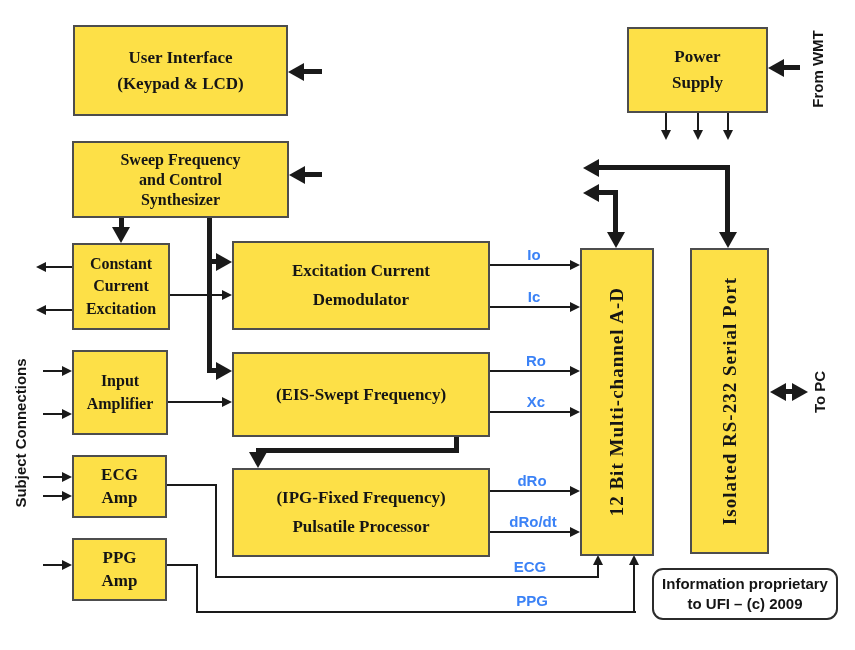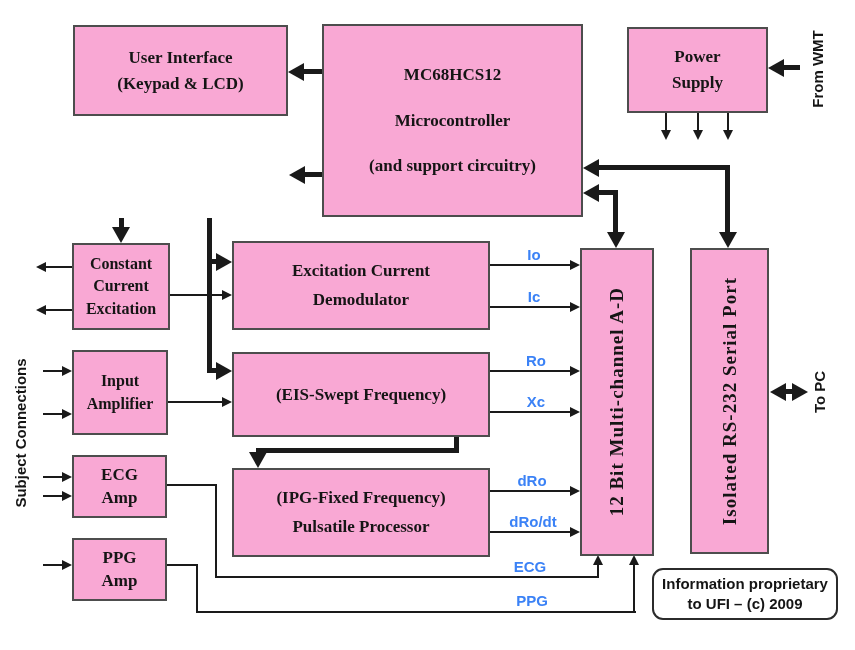--- a/index.html
+++ b/index.html
@@ -1,18 +1,18 @@
 <!DOCTYPE html>
 <html><head>
 <meta charset="utf-8">
 <style>
   html,body{margin:0;padding:0;background:#ffffff;}
   #stage{position:relative;width:855px;height:650px;background:#ffffff;overflow:hidden;
          font-family:"Liberation Serif",serif;color:#111;}
-  .block{position:absolute;box-sizing:border-box;border:2px solid #4d4d4d;background:#f9a8d4;
+  .block{position:absolute;box-sizing:border-box;border:2px solid #4d4d4d;background:#fde047;
          display:flex;flex-direction:column;align-items:center;justify-content:center;
          text-align:left;font-weight:bold;color:#151515;}
   .spread{justify-content:space-evenly;}
   .ln{position:absolute;background:#1a1a1a;}
   .ah{position:absolute;width:0;height:0;}
   .at-l{border-right:10px solid #1a1a1a;border-top:5px solid transparent;border-bottom:5px solid transparent;}
   .at-r{border-left:10px solid #1a1a1a;border-top:5px solid transparent;border-bottom:5px solid transparent;}
   .at-u{border-bottom:10px solid #1a1a1a;border-left:5px solid transparent;border-right:5px solid transparent;}
   .at-d{border-top:10px solid #1a1a1a;border-left:5px solid transparent;border-right:5px solid transparent;}
   .aT-l{border-right:16px solid #1a1a1a;border-top:9px solid transparent;border-bottom:9px solid transparent;}
@@ -125,31 +125,31 @@
 
   <div class="ah aT-l" style="left:770px;top:383px"></div>
   <div class="ln" style="left:784px;top:389px;width:10px;height:5px"></div>
   <div class="ah aT-r" style="left:792px;top:383px"></div>
 
   <div class="block" style="left:73px;top:25px;width:215px;height:91px;font-size:17px;line-height:1.5">
     <span>User Interface</span>
     <span>(Keypad &amp; LCD)</span>
   </div>
 
-  <div class="block spread" style="left:322px;top:24px;width:261px;height:193px;font-size:17px;padding:14px 0">
-    <span>MC68HCS12</span>
-    <span>Microcontroller</span>
-    <span>(and support circuitry)</span>
-  </div>
 
   <div class="block" style="left:627px;top:27px;width:141px;height:86px;font-size:17px;line-height:1.55">
     <span>Power</span>
     <span>Supply</span>
   </div>
 
+  <div class="block" style="left:72px;top:141px;width:217px;height:77px;font-size:16px;line-height:1.25">
+    <span>Sweep Frequency</span>
+    <span>and Control</span>
+    <span>Synthesizer</span>
+  </div>
 
   <div class="block" style="left:72px;top:243px;width:98px;height:87px;font-size:16px;line-height:1.4">
     <span>Constant</span>
     <span>Current</span>
     <span>Excitation</span>
   </div>
 
   <div class="block spread" style="left:232px;top:241px;width:258px;height:89px;font-size:17px;padding:10px 16px">
     <span>Excitation Current</span>
     <span>Demodulator</span>

